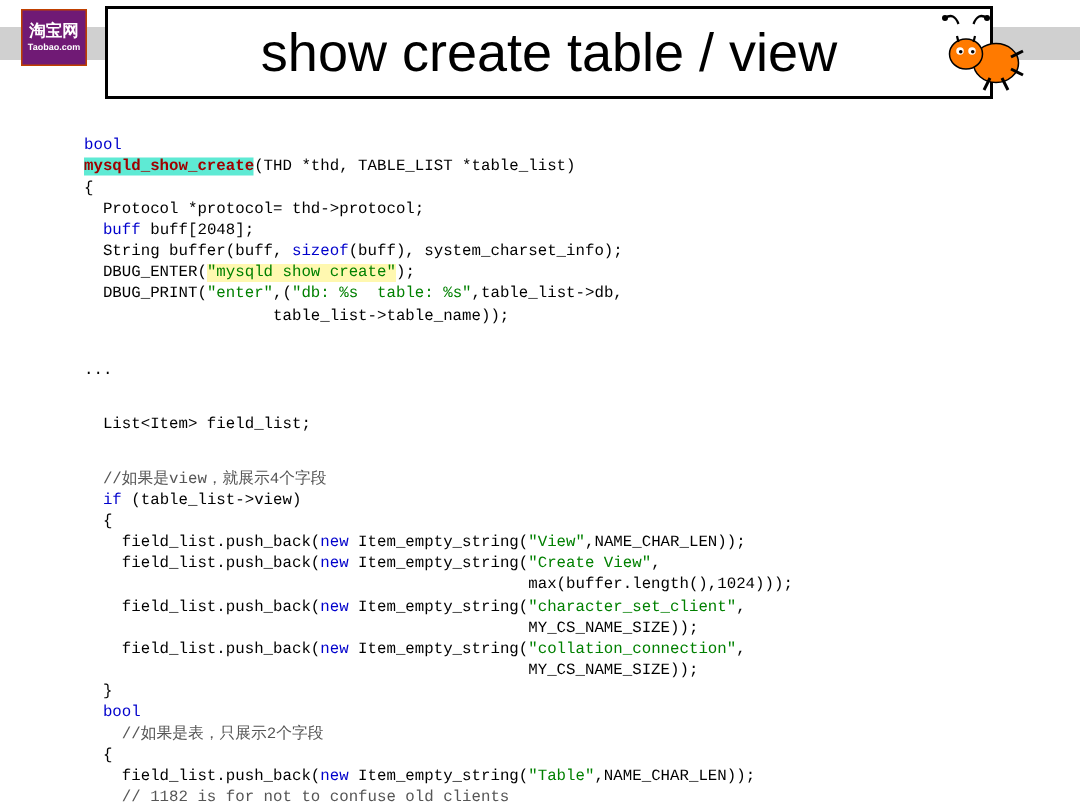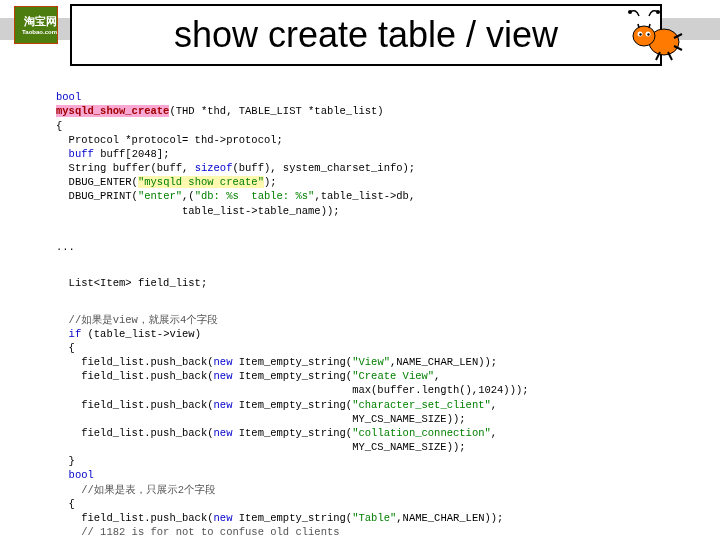--- a/index.html
+++ b/index.html
@@ -18,25 +18,25 @@
     width: 100%;
     height: 22px;
     background: #d0d0d0;
   }
   .logo {
     position: absolute;
     top: 6px;
     left: 14px;
     width: 44px;
     height: 38px;
-    background: #4d7c0f;
+    background: #701a75;
     border: 1px solid #c04000;
     display: flex;
     flex-direction: column;
-    align-items: flex-end;
+    align-items: center;
     justify-content: center;
     color: #fff;
     font-size: 9px;
     font-weight: bold;
     line-height: 1;
   }
   .logo .cn { font-size: 11px; }
   .logo .en { font-size: 6px; margin-top: 2px; }
   .title-box {
     position: absolute;
@@ -67,21 +67,21 @@
     top: 76px;
     left: 56px;
     right: 40px;
     font-family: "Courier New", Consolas, monospace;
     font-size: 10.5px;
     line-height: 1.35;
     white-space: pre;
     color: #000;
   }
   .kw { color: #0000cc; font-weight: normal; }
-  .func-name { color: #a00000; font-weight: bold; background: #f9a8d4; }
+  .func-name { color: #a00000; font-weight: bold; background: #5eead4; }
   .str { color: #008000; }
   .comm { color: #555; }
   .cn-comm { color: #555; }
   .hl { background: #fff8b0; }
   .spacer { height: 8px; }
 </style>
 </head>
 <body>
 
 <div class="header-stripe"></div>

